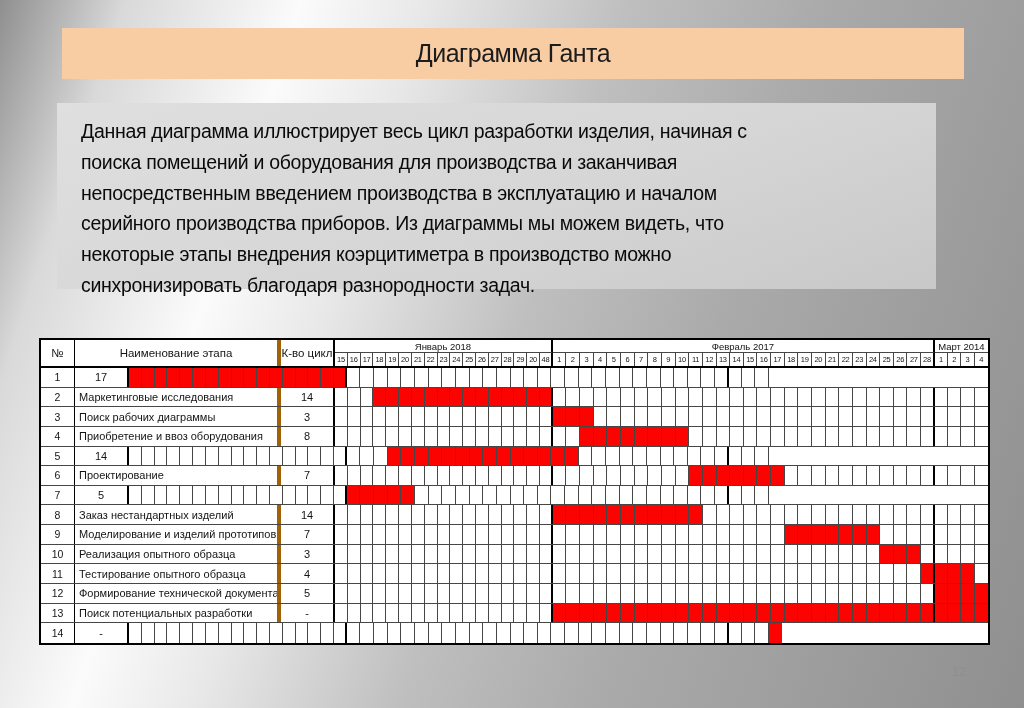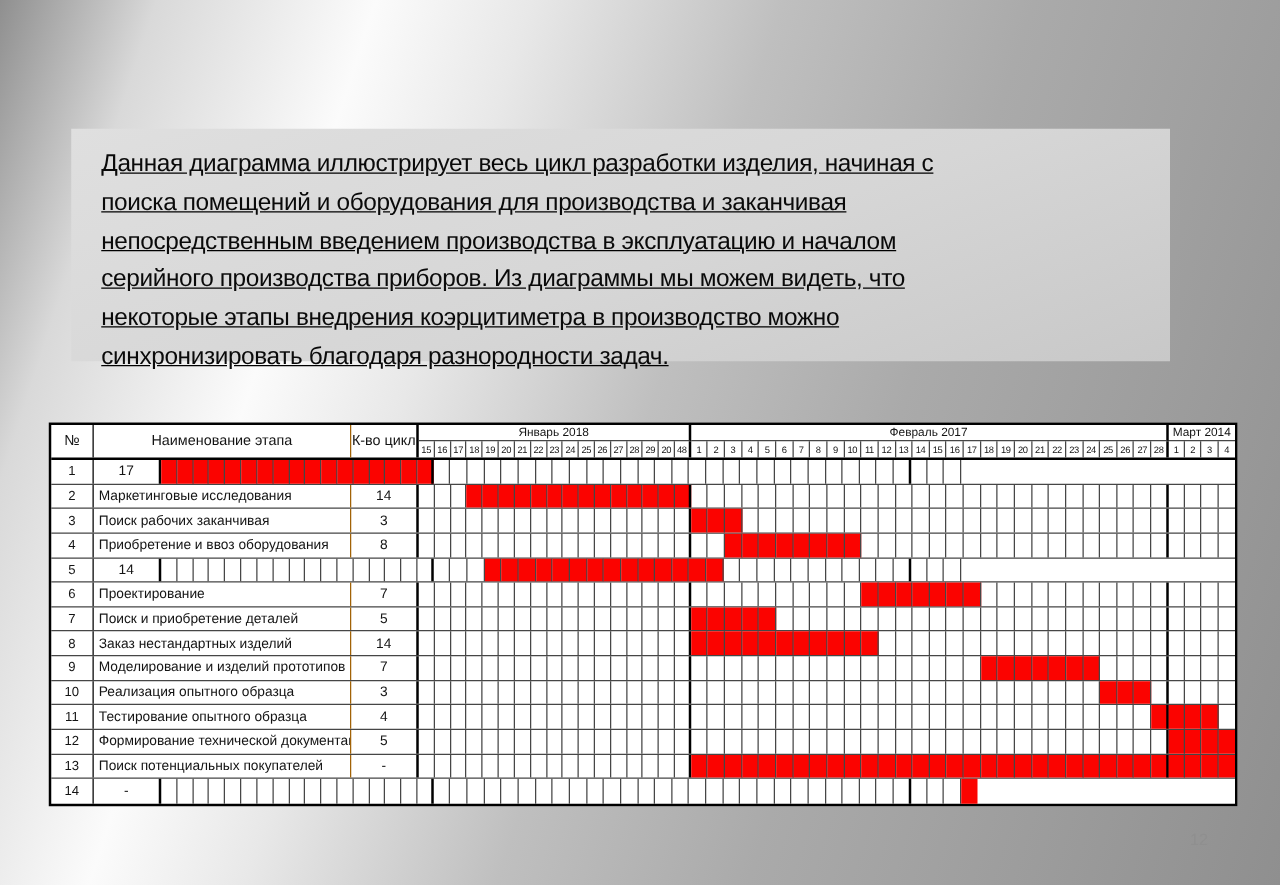--- a/index.html
+++ b/index.html
@@ -3,52 +3,55 @@
 <meta charset="utf-8">
 <style>
   html,body{margin:0;padding:0;background:#777;}
   .slide{position:relative;width:1024px;height:708px;overflow:hidden;
     font-family:"Liberation Sans",sans-serif;
     background:linear-gradient(108deg,#8f8f8f 0%,#d9d9d9 10%,#fbfbfb 24%,#e8e8e8 34%,#bfbfbf 50%,#aaaaaa 66%,#9c9c9c 84%,#8f8f8f 100%);}
   .title-bar{position:absolute;left:62px;top:28px;width:902px;height:51px;background:#f9cda4;
     display:flex;align-items:center;justify-content:center;}
   .title-text{font-size:25px;color:#1c1c1c;letter-spacing:-0.5px;}
   .desc-box{position:absolute;left:57px;top:103px;width:879px;height:186px;
-    background:linear-gradient(160deg,#dfdfdf 0%,#d6d6d6 55%,#c8c8c8 100%);text-decoration:underline;}
+    background:linear-gradient(160deg,#dfdfdf 0%,#d6d6d6 55%,#c8c8c8 100%);}
   .desc-text{margin:13px 24px;font-size:19.5px;line-height:30.8px;color:#0a0a0a;
     letter-spacing:-0.3px;white-space:pre-line;}
   .page-num{position:absolute;left:952px;top:664px;font-size:13px;color:#8f8f8f;}
 
   .gantt{position:absolute;left:39px;top:338px;width:951px;height:307px;
     box-sizing:border-box;border:2px solid #000;background:#fff;color:#141414;}
   .row{display:flex;box-sizing:border-box;}
   .hdr{height:28px;border-bottom:2px solid #000;}
   .trow{height:19.64px;border-bottom:1px solid #464646;}
   .trow:last-child{border-bottom:none;}
   .cell{box-sizing:border-box;border-right:1px solid #464646;display:flex;
     align-items:center;justify-content:center;overflow:hidden;white-space:nowrap;}
   .c-num{width:34px;border-right:1px solid #000;font-size:10.5px;}
-  .c-name{width:206px;border-right:1px solid #a16207;font-size:11px;}
+  .c-name{width:206px;border-right:4px solid #a16207;font-size:11px;}
   .c-days{width:54px;border-right:2px solid #000;font-size:11px;}
   .hdr .c-num,.hdr .c-name,.hdr .c-days{font-size:11.5px;}
   .trow .c-name{justify-content:flex-start;padding-left:4px;}
   .dayhdr{display:flex;flex-direction:column;width:653px;box-sizing:border-box;}
   .mrow,.drow{display:flex;height:13px;box-sizing:border-box;}
   .mcell{box-sizing:border-box;border-right:2px solid #000;border-bottom:1px solid #464646;
     font-size:9.5px;display:flex;align-items:center;justify-content:center;overflow:hidden;}
   .mcell:last-child{border-right:none;}
   .dcell{font-size:7.5px;letter-spacing:-0.3px;}
   .month-end{border-right:2px solid #000;}
   .last-col{border-right:none;}
   .bar{background:#fb0300;}
 </style>
 </head>
 <body>
 
 <div class="slide">
+  <div class="title-bar">
+    <span class="title-text">Диаграмма Ганта</span>
+  </div>
   <div class="desc-box">
     <p class="desc-text">Данная диаграмма иллюстрирует весь цикл разработки изделия, начиная с
 поиска помещений и оборудования для производства и заканчивая
 непосредственным введением производства в эксплуатацию и началом
 серийного производства приборов. Из диаграммы мы можем видеть, что
 некоторые этапы внедрения коэрцитиметра в производство можно
 синхронизировать  благодаря разнородности задач.</p>
   </div>
   <div class="gantt" id="gantt">
       <div class="row hdr">
@@ -216,21 +219,21 @@
         <div class="cell dcell" style="width: 13.643px;"></div>
         <div class="cell dcell" style="width: 13.643px;"></div>
         <div class="cell dcell month-end" style="width: 13.643px;"></div>
         <div class="cell dcell" style="width: 13.3px;"></div>
         <div class="cell dcell" style="width: 13.3px;"></div>
         <div class="cell dcell" style="width: 13.3px;"></div>
         <div class="cell dcell last-col" style="width: 13.3px;"></div>
       </div>
       <div class="row trow">
         <div class="cell c-num">3</div>
-        <div class="cell c-name">Поиск рабочих заканчивая</div>
+        <div class="cell c-name">Поиск рабочих диаграммы</div>
         <div class="cell c-days">3</div>
         <div class="cell dcell" style="width: 12.82px;"></div>
         <div class="cell dcell" style="width: 12.82px;"></div>
         <div class="cell dcell" style="width: 12.82px;"></div>
         <div class="cell dcell" style="width: 12.82px;"></div>
         <div class="cell dcell" style="width: 12.82px;"></div>
         <div class="cell dcell" style="width: 12.82px;"></div>
         <div class="cell dcell" style="width: 12.82px;"></div>
         <div class="cell dcell" style="width: 12.82px;"></div>
         <div class="cell dcell" style="width: 12.82px;"></div>
@@ -431,21 +434,20 @@
         <div class="cell dcell" style="width: 13.643px;"></div>
         <div class="cell dcell" style="width: 13.643px;"></div>
         <div class="cell dcell month-end" style="width: 13.643px;"></div>
         <div class="cell dcell" style="width: 13.3px;"></div>
         <div class="cell dcell" style="width: 13.3px;"></div>
         <div class="cell dcell" style="width: 13.3px;"></div>
         <div class="cell dcell last-col" style="width: 13.3px;"></div>
       </div>
       <div class="row trow">
         <div class="cell c-num">7</div>
-        <div class="cell c-name">Поиск и приобретение деталей</div>
         <div class="cell c-days">5</div>
         <div class="cell dcell" style="width: 12.82px;"></div>
         <div class="cell dcell" style="width: 12.82px;"></div>
         <div class="cell dcell" style="width: 12.82px;"></div>
         <div class="cell dcell" style="width: 12.82px;"></div>
         <div class="cell dcell" style="width: 12.82px;"></div>
         <div class="cell dcell" style="width: 12.82px;"></div>
         <div class="cell dcell" style="width: 12.82px;"></div>
         <div class="cell dcell" style="width: 12.82px;"></div>
         <div class="cell dcell" style="width: 12.82px;"></div>
@@ -755,21 +757,21 @@
         <div class="cell dcell" style="width: 13.643px;"></div>
         <div class="cell dcell" style="width: 13.643px;"></div>
         <div class="cell dcell month-end" style="width: 13.643px;"></div>
         <div class="cell dcell bar" style="width: 13.3px;"></div>
         <div class="cell dcell bar" style="width: 13.3px;"></div>
         <div class="cell dcell bar" style="width: 13.3px;"></div>
         <div class="cell dcell bar last-col" style="width: 13.3px;"></div>
       </div>
       <div class="row trow">
         <div class="cell c-num">13</div>
-        <div class="cell c-name">Поиск потенциальных покупателей</div>
+        <div class="cell c-name">Поиск потенциальных разработки</div>
         <div class="cell c-days">-</div>
         <div class="cell dcell" style="width: 12.82px;"></div>
         <div class="cell dcell" style="width: 12.82px;"></div>
         <div class="cell dcell" style="width: 12.82px;"></div>
         <div class="cell dcell" style="width: 12.82px;"></div>
         <div class="cell dcell" style="width: 12.82px;"></div>
         <div class="cell dcell" style="width: 12.82px;"></div>
         <div class="cell dcell" style="width: 12.82px;"></div>
         <div class="cell dcell" style="width: 12.82px;"></div>
         <div class="cell dcell" style="width: 12.82px;"></div>

